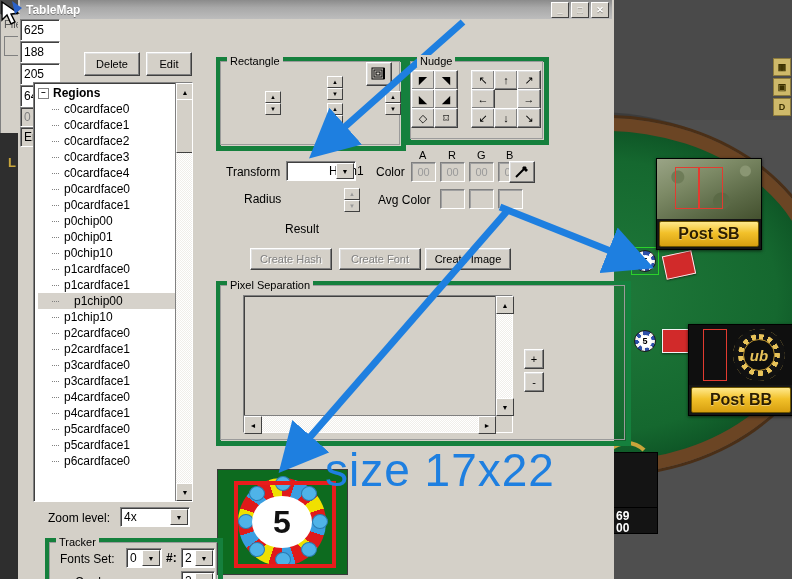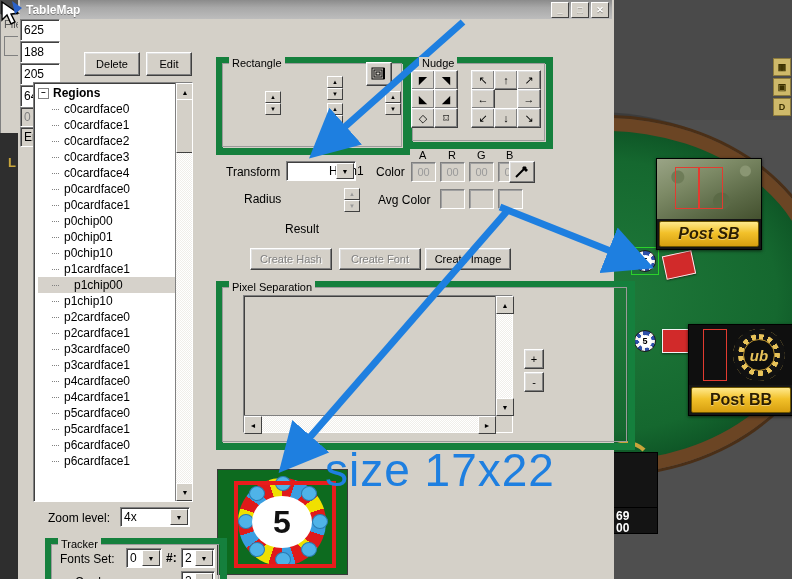--- a/index.html
+++ b/index.html
@@ -177,21 +177,21 @@
   #tree-thumb{
     position:absolute;left:0;top:16px;width:16px;height:52px;background:#d4d0c8;
     border:1px solid;border-color:#fff #404040 #404040 #fff;
   }
   #tree-track{
     position:absolute;left:0;top:16px;right:0;bottom:16px;
     background:repeating-conic-gradient(#f0eeea 0 25%, #fff 0 50%) 0 0/2px 2px;
   }
 
   
-  .gbox{position:absolute;border:7px solid #15803d;}
+  .gbox{position:absolute;border:5px solid #15803d;}
   .gbox:before{
     content:"";position:absolute;left:-1px;top:-1px;right:1px;bottom:1px;
     border:1px solid #9b9b9b;pointer-events:none;
   }
   .gbox > .lg{
     position:absolute;top:-7px;left:6px;background:#d4d0c8;padding:0 3px;
     font-size:11px;z-index:2;
   }
 
   #gb-rect{left:196px;top:38px;width:180px;height:84px;}
@@ -361,21 +361,21 @@
       <i>5</i>
     </div>
     <div class="chip-hl" style="left:19px;top:247px;width:26px;height:26px;"></div>
     <div class="card-back" style="left:52px;top:253px;width:28px;height:22px;transform:rotate(-12deg);"></div>
 
     <div class="mini-chip" style="left:22px;top:330px;">
       <i>5</i>
     </div>
     <div class="card-back" style="left:50px;top:329px;width:28px;height:22px;"></div>
 
-    <div class="player-box" id="pbox-sb" style="left:44px;top:158px;font-style:italic;">
+    <div class="player-box" id="pbox-sb" style="left:44px;top:158px;">
       <div class="pb-img">
         <div class="sel-rect" style="left:18px;top:8px;width:22px;height:40px;"></div>
         <div class="sel-rect" style="left:42px;top:8px;width:22px;height:40px;"></div>
       </div>
       <div class="pb-btn">Post SB</div>
     </div>
 
     <div class="player-box" id="pbox-bb" style="left:76px;top:324px;">
       <div class="pb-img">
         <div class="ub-chip"></div>
@@ -447,20 +447,23 @@
             <div class="tv-item">
               <span>p0chip00</span>
             </div>
             <div class="tv-item">
               <span>p0chip01</span>
             </div>
             <div class="tv-item">
               <span>p0chip10</span>
             </div>
             <div class="tv-item">
+              <span>p1cardface0</span>
+            </div>
+            <div class="tv-item">
               <span>p1cardface1</span>
             </div>
             <div class="tv-item sel">
               <span>p1chip00</span>
             </div>
             <div class="tv-item">
               <span>p1chip10</span>
             </div>
             <div class="tv-item">
               <span>p2cardface0</span>
@@ -481,23 +484,20 @@
               <span>p4cardface1</span>
             </div>
             <div class="tv-item">
               <span>p5cardface0</span>
             </div>
             <div class="tv-item">
               <span>p5cardface1</span>
             </div>
             <div class="tv-item">
               <span>p6cardface0</span>
-            </div>
-            <div class="tv-item">
-              <span>p6cardface1</span>
             </div>
           </div>
       </div>
       <div id="tree-vscroll">
         <div class="sb-btn">▲</div>
         <div id="tree-track"></div>
         <div id="tree-thumb"></div>
         <div class="sb-btn" style="position:absolute;bottom:0;left:0;">▼</div>
       </div>
     </div>

